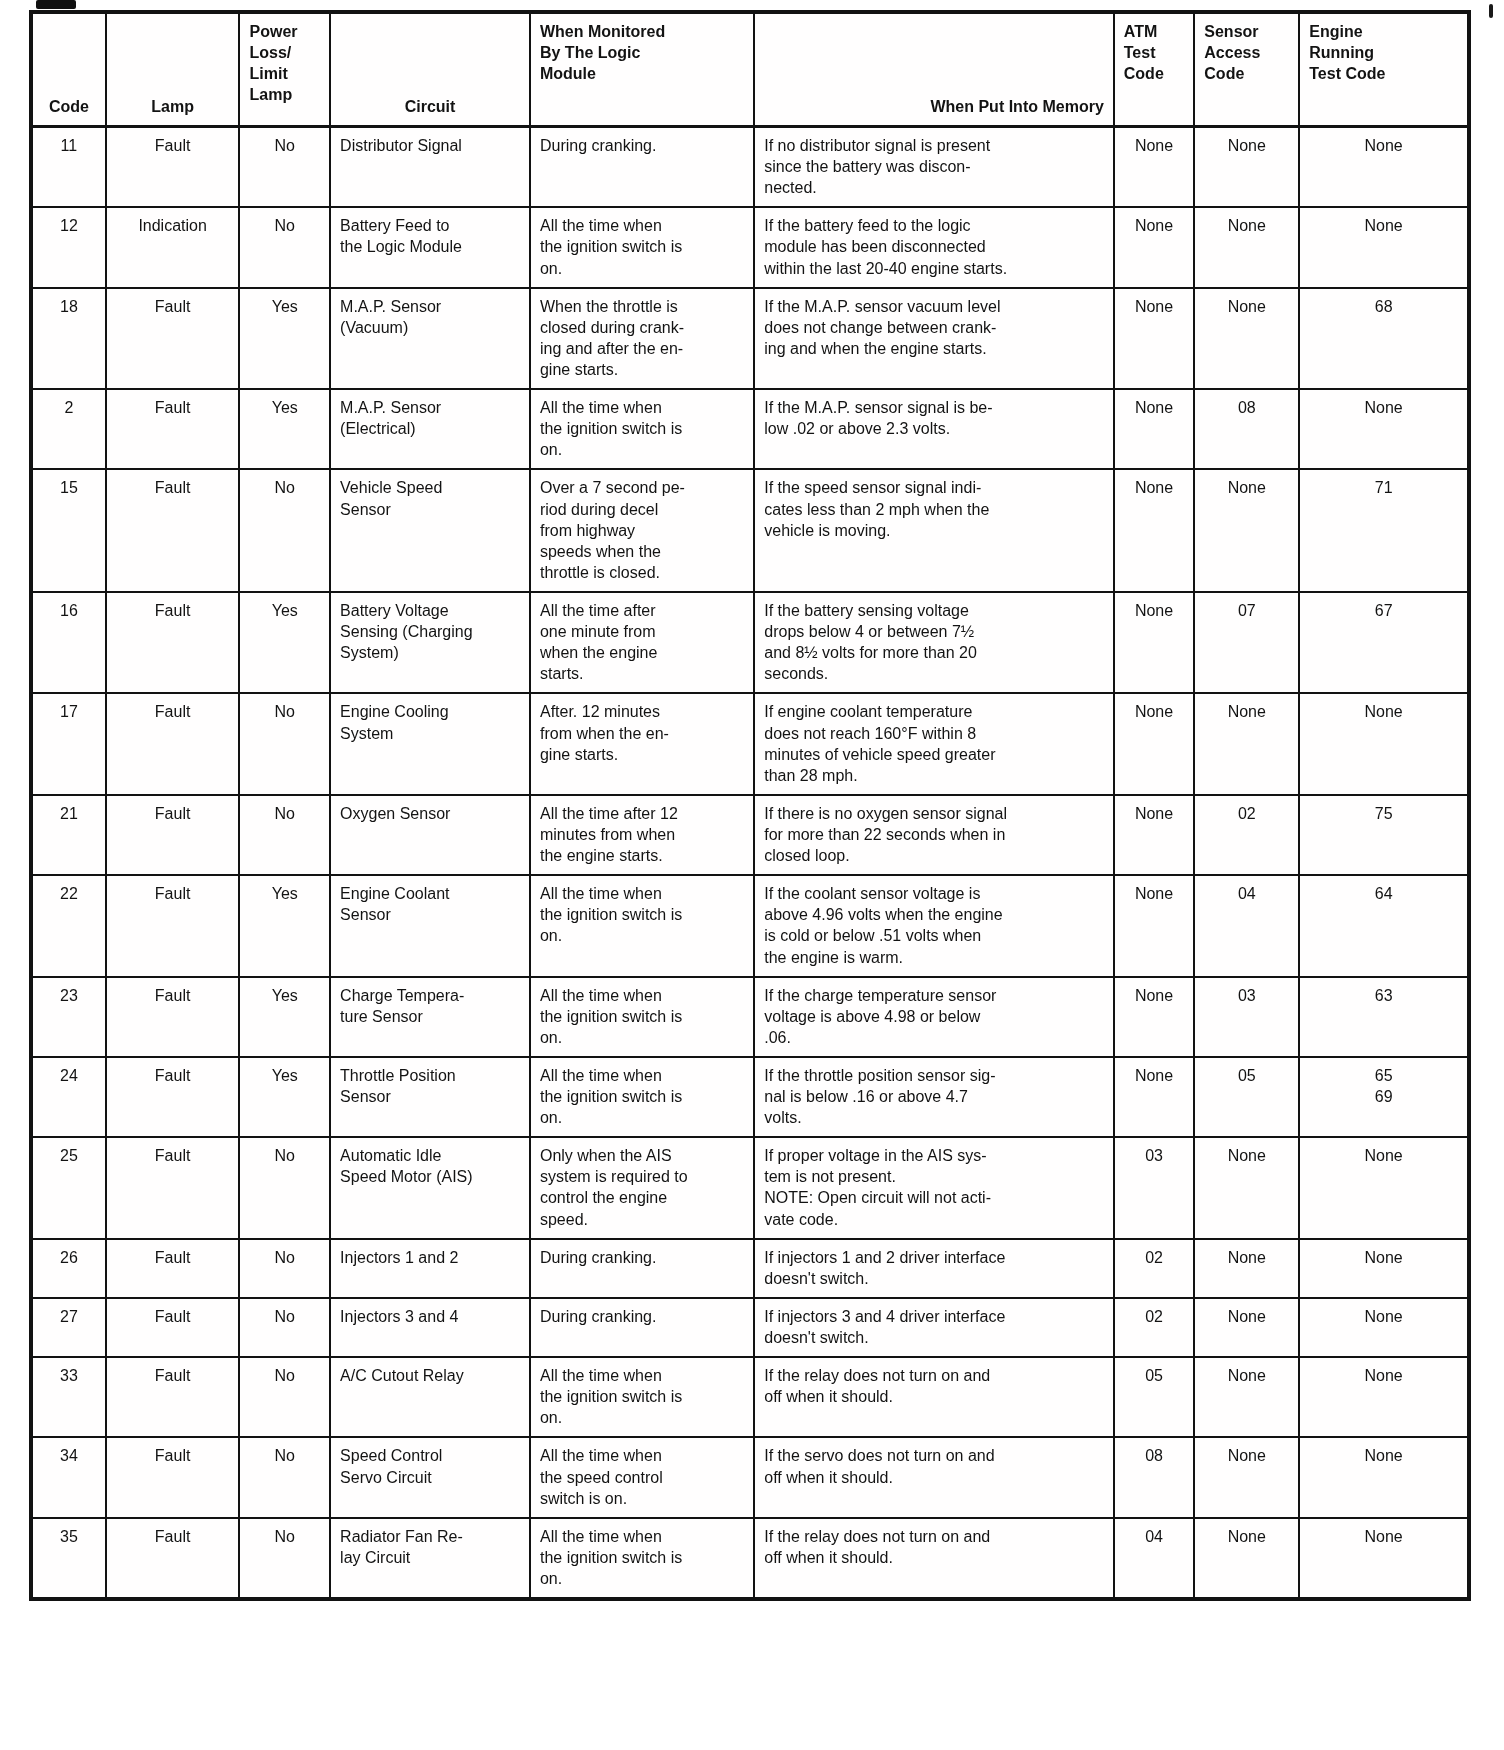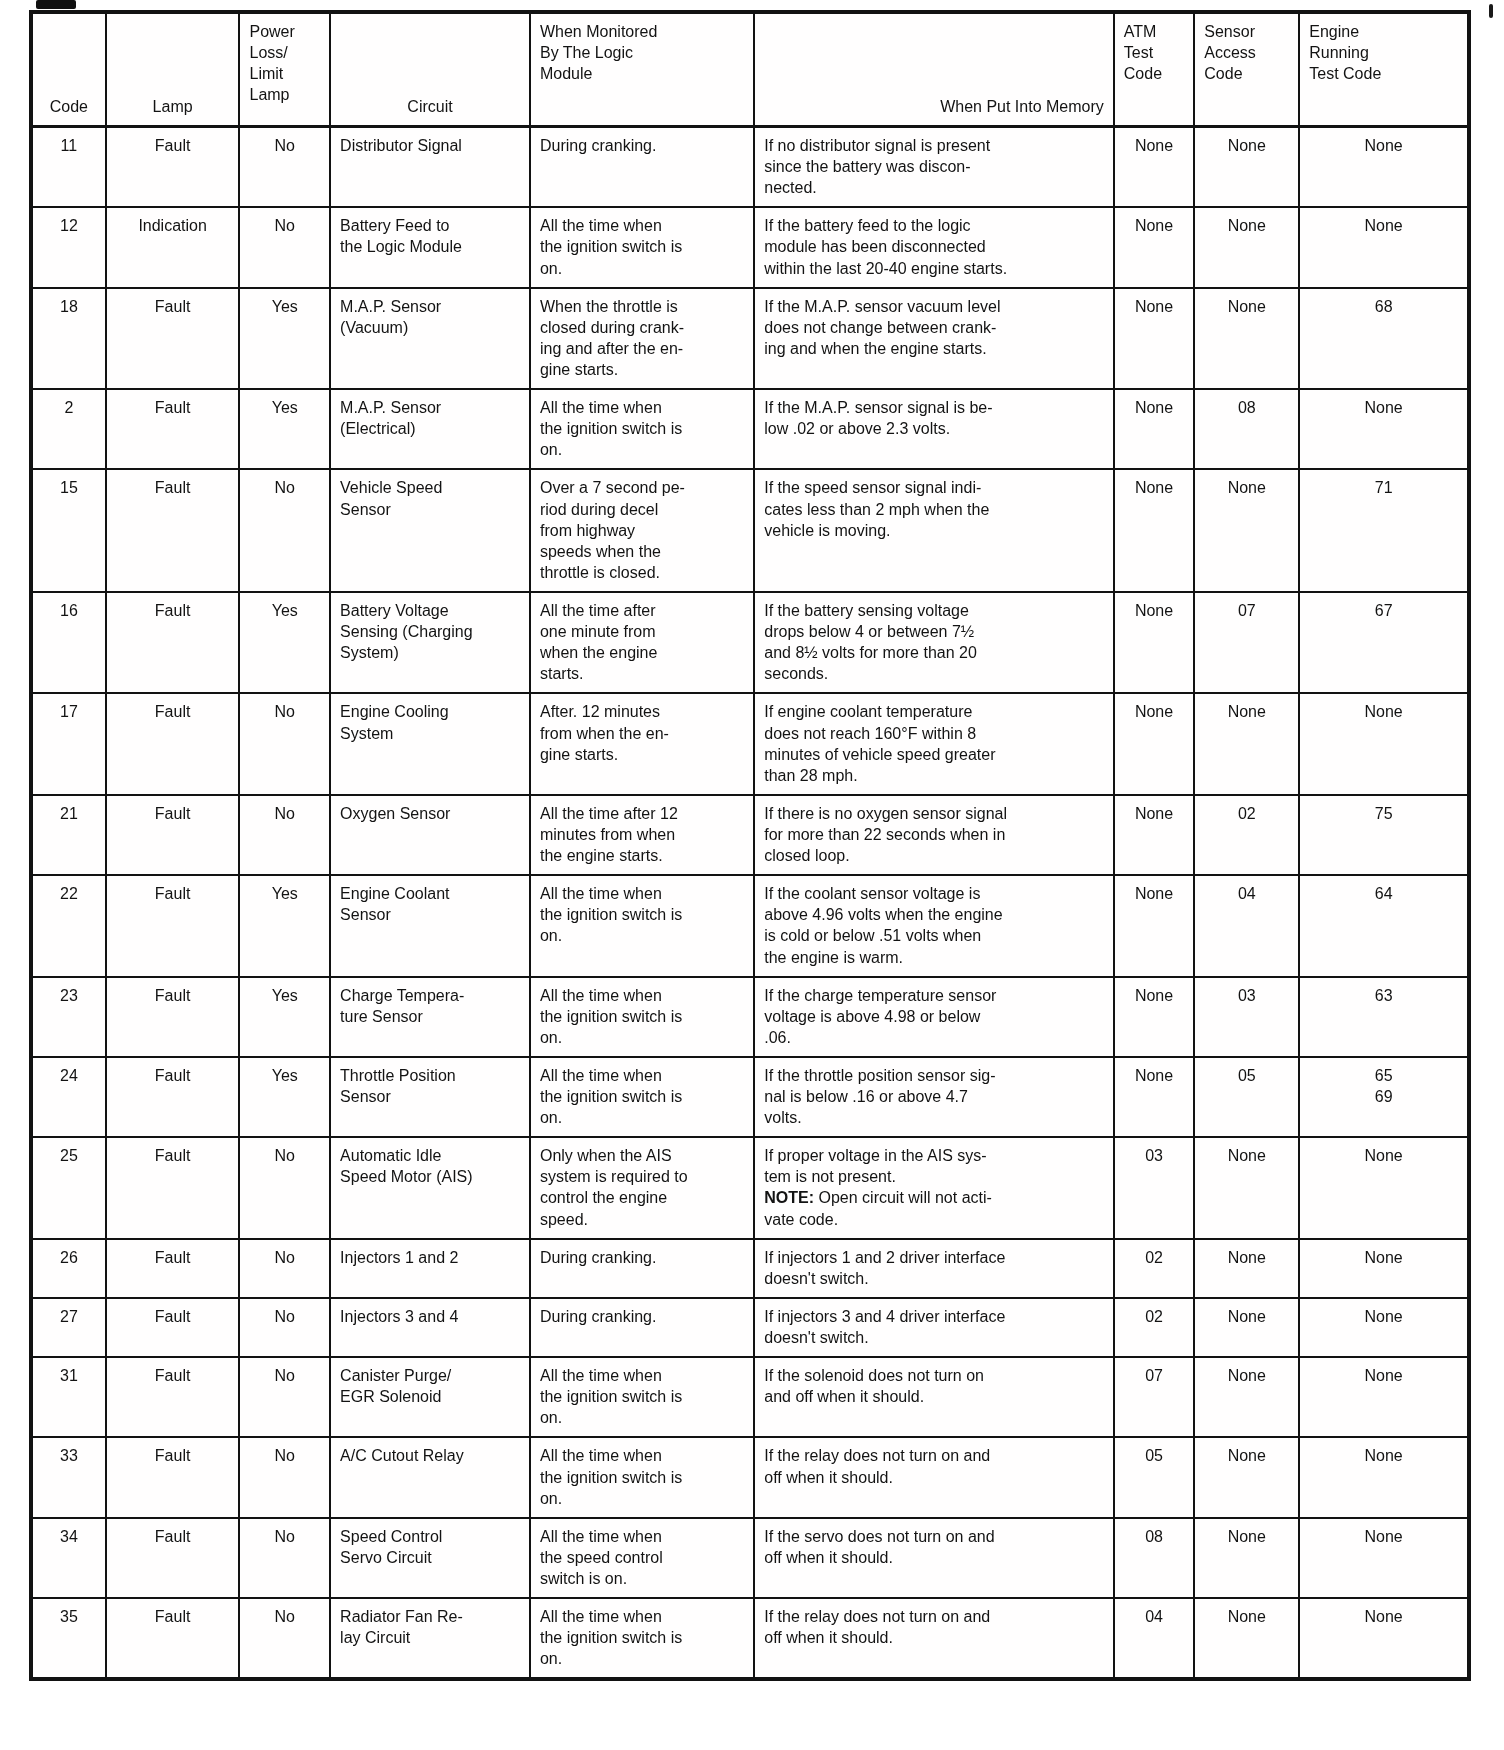--- a/index.html
+++ b/index.html
@@ -53,21 +53,21 @@
   th, td {
     padding: 7px 9px 8px 9px;
     font-size: 16px;
     line-height: 1.32;
     white-space: pre-line;
     vertical-align: top;
     text-align: left;
     word-wrap: break-word;
   }
   thead th {
-    font-weight: normal;
+    font-weight: bold;
     height: 96px;
   }
   
   col.col-code     { width: 5.2%; }
   col.col-type     { width: 9.3%; }
   col.col-lamp     { width: 6.3%; }
   col.col-circuit  { width: 13.9%; }
   col.col-monitored{ width: 15.6%; }
   col.col-memory   { width: 25.0%; }
   col.col-atm      { width: 5.6%; }
@@ -76,21 +76,21 @@
 
   
   th.col-code, th.col-type, th.col-circuit, th.col-memory { vertical-align: bottom; text-align: right; }
   th.col-lamp, th.col-monitored, th.col-atm, th.col-sensor, th.col-engine { vertical-align: top; }
   th.col-code, th.col-type, th.col-circuit { text-align: center; }
 
   
   td.col-code, td.col-type, td.col-lamp, td.col-atm, td.col-sensor, td.col-engine {
     text-align: center;
   }
-  td b { font-weight: bold; }
+  td b { font-weight: normal; }
 </style>
 </head>
 <body>
 
 <div class="page">
   <div class="artifact-tl"></div>
   <div class="artifact-tr"></div>
 
   <table class="code-table">
     <colgroup>
@@ -345,35 +345,20 @@
           <td class="col-lamp">No</td>
           <td class="col-circuit">Injectors 3 and 4</td>
           <td class="col-monitored">During cranking.</td>
           <td class="col-memory">If injectors 3 and 4 driver interface
 doesn't switch.</td>
           <td class="col-atm">02</td>
           <td class="col-sensor">None</td>
           <td class="col-engine">None</td>
         </tr>
         <tr>
-          <td class="col-code">31</td>
-          <td class="col-type">Fault</td>
-          <td class="col-lamp">No</td>
-          <td class="col-circuit">Canister Purge/
-EGR Solenoid</td>
-          <td class="col-monitored">All the time when
-the ignition switch is
-on.</td>
-          <td class="col-memory">If the solenoid does not turn on
-and off when it should.</td>
-          <td class="col-atm">07</td>
-          <td class="col-sensor">None</td>
-          <td class="col-engine">None</td>
-        </tr>
-        <tr>
           <td class="col-code">33</td>
           <td class="col-type">Fault</td>
           <td class="col-lamp">No</td>
           <td class="col-circuit">A/C Cutout Relay</td>
           <td class="col-monitored">All the time when
 the ignition switch is
 on.</td>
           <td class="col-memory">If the relay does not turn on and
 off when it should.</td>
           <td class="col-atm">05</td>

